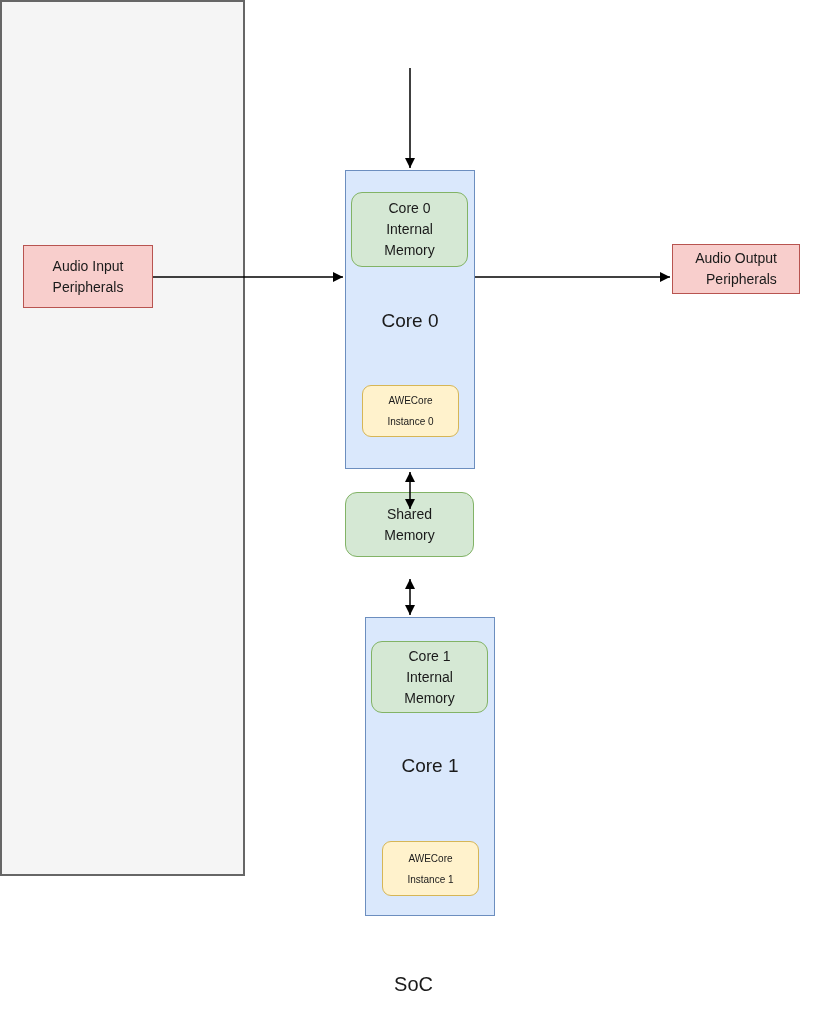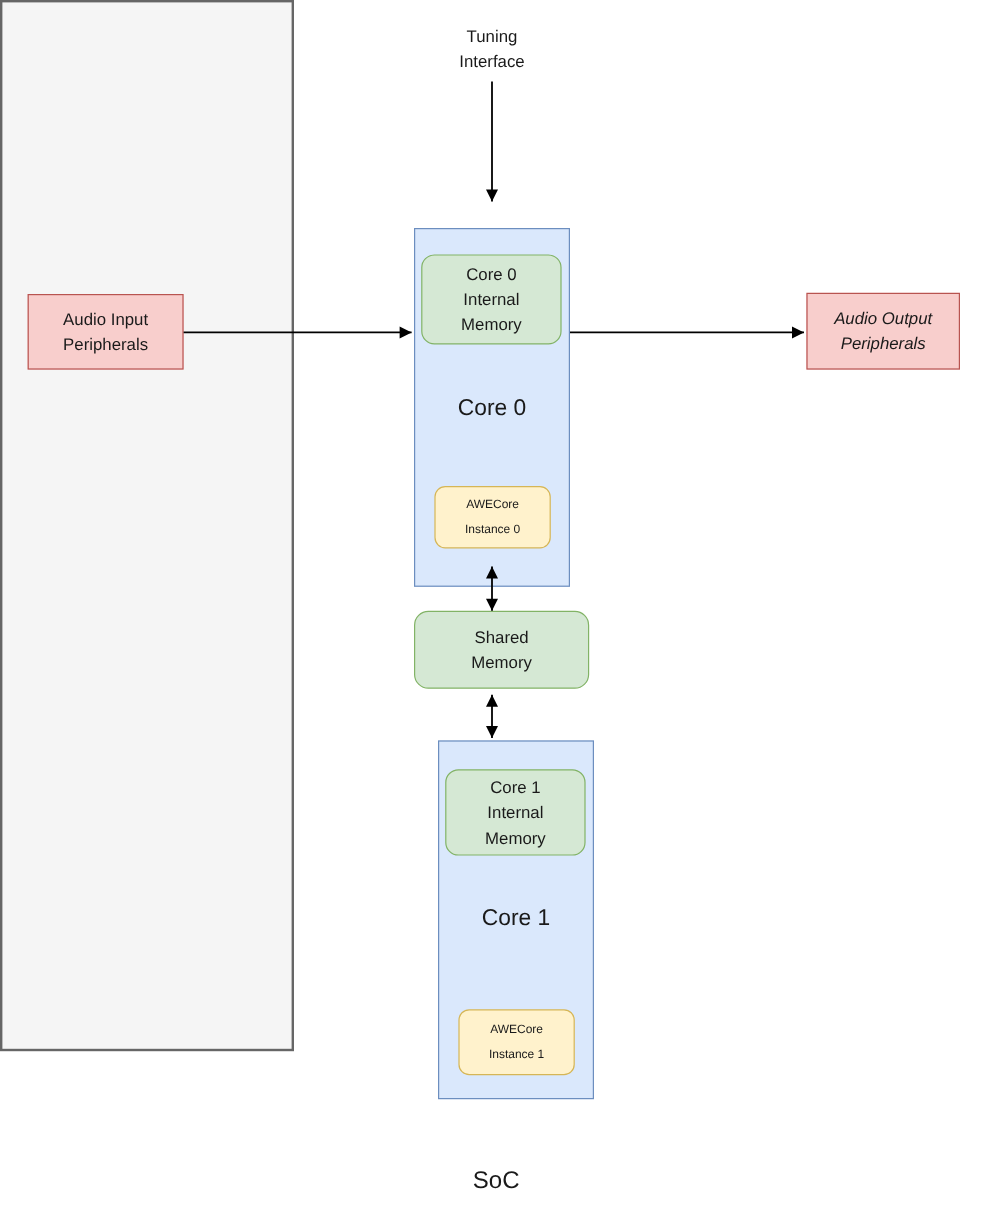--- a/index.html
+++ b/index.html
@@ -52,21 +52,21 @@
     text-align: center;
     font-size: 20px;
     line-height: 26px;
   }
   .core {
     position: absolute;
     width: 130px; height: 299px;
     background: var(--core-fill);
     border: 1px solid var(--core-stroke);
   }
-  .core0 { left: 345px; top: 170px; margin-top: 20px; }
+  .core0 { left: 345px; top: 170px; }
   .core1 { left: 345px; top: 617px; margin-left: 20px; }
   .core-title {
     position: absolute;
     left: 0;
     width: 100%;
     text-align: center;
     font-size: 19px;
     line-height: 24px;
     transform: translateY(-50%);
   }
@@ -99,32 +99,33 @@
     align-items: center;
     justify-content: center;
     text-align: center;
     white-space: pre-line;
     font-size: 10px;
     line-height: 21px;
   }
   .core0 .awe { top: 214px; }
   .core1 .awe { top: 223px; height: 55px; }
   .shared {
-    left: 345px; top: 509px;
-    width: 146px; height: 65px;
+    left: 345px; top: 492px;
+    width: 129px; height: 65px;
     background: var(--memory-fill);
     border: 1px solid var(--memory-stroke);
     border-radius: 12px;
   }
   .periph {
     background: var(--peripheral-fill);
     border: 1px solid var(--peripheral-stroke);
+    text-align: right;
   }
   .periph.in  { left: 23px;  top: 245px; width: 130px; height: 63px; }
-  .periph.out { left: 672px; top: 244px; width: 128px; height: 64px; font-style: italic; }
+  .periph.out { left: 672px; top: 244px; width: 128px; height: 50px; }
   .float-label {
     position: absolute;
     left: 335px; top: 20px;
     width: 150px;
     text-align: center;
     white-space: pre-line;
     font-size: 14px;
     line-height: 21px;
   }
   svg.arrows {
@@ -169,22 +170,20 @@
     <div class="core-title">Core 1</div>
     <div class="awe">AWECore
 Instance 1</div>
   </div>
 
   <div class="box periph in">Audio Input
 Peripherals</div>
   <div class="box periph out">Audio Output
 Peripherals</div>
 
-  <div class="float-label">Tuning
-Interface</div>
 
   <svg class="arrows" viewBox="0 0 827 1025" xmlns="http://www.w3.org/2000/svg">
     <defs>
       <marker id="ah" viewBox="0 0 12 12" markerWidth="12" markerHeight="12" refX="11" refY="6" orient="auto-start-reverse" markerUnits="userSpaceOnUse">
         <path d="M1,1 L11,6 L1,11 Z"></path>
       </marker>
     </defs>
     <line x1="410" y1="68" x2="410" y2="168" marker-end="url(#ah)"></line>
     <line x1="153" y1="277" x2="343" y2="277" marker-end="url(#ah)"></line>
     <line x1="475" y1="277" x2="670" y2="277" marker-end="url(#ah)"></line>

